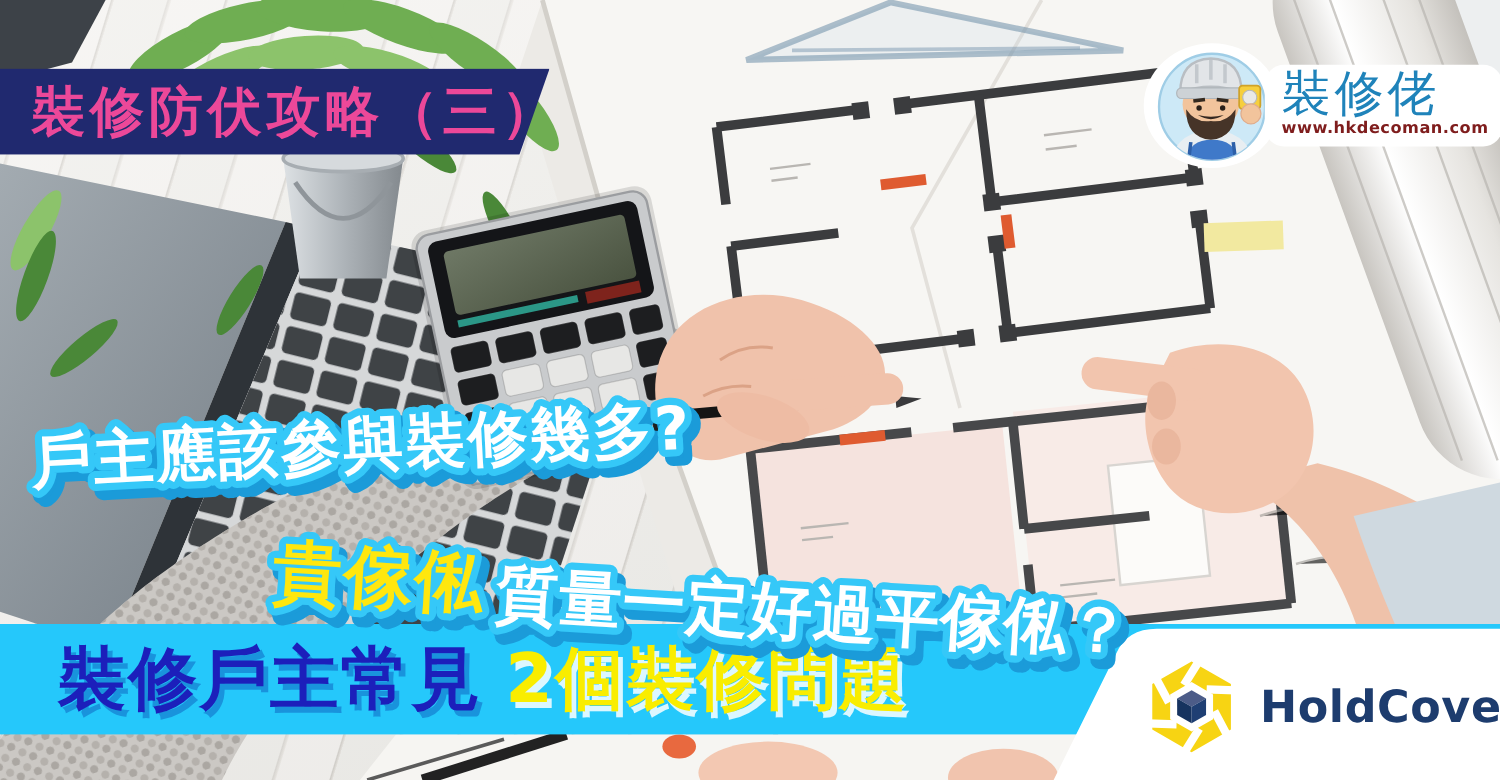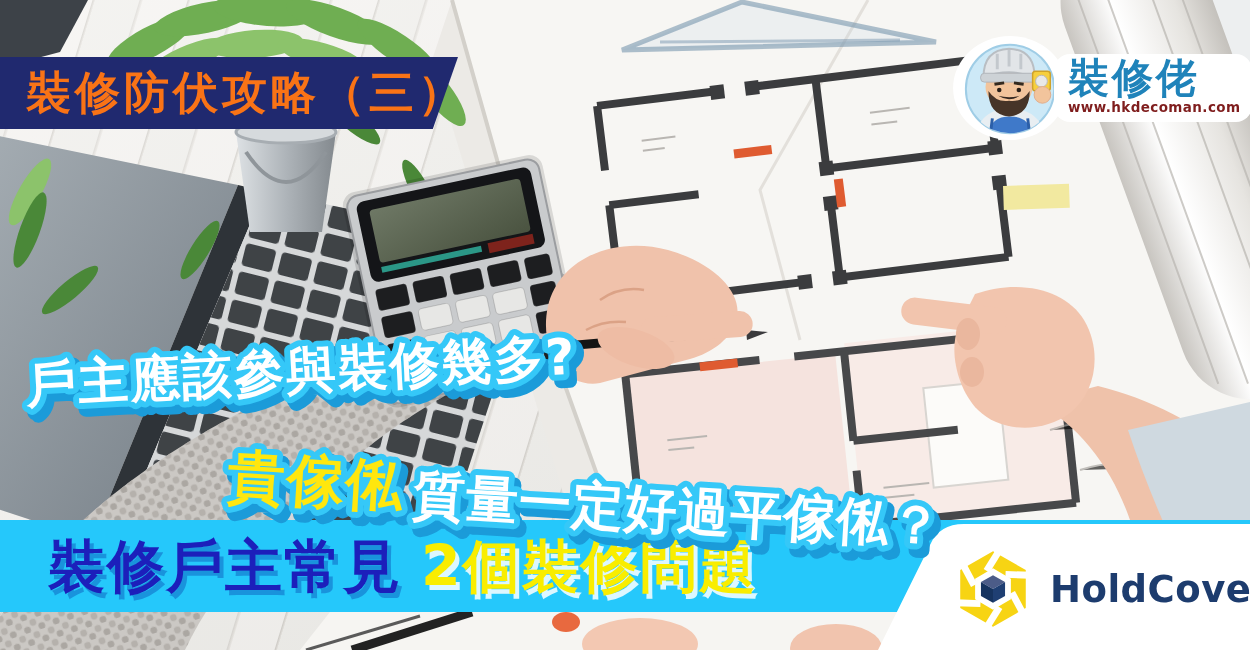--- a/index.html
+++ b/index.html
@@ -18,27 +18,27 @@
         #eeede9 0px,#eeede9 42px,#d8d5d0 43px,#e7e4df 45px,
         #f3f1ee 46px,#f3f1ee 88px,#cfccc6 89px,#e9e6e1 91px);
   }
   .photo-svg{position:absolute;left:0;top:0;}
   
   .top-banner{
     position:absolute;left:0;top:57px;width:458px;height:72px;
     background:#20296f;
     clip-path:polygon(0 0,100% 0,94.5% 100%,0 100%);
     display:flex;align-items:center;padding-left:26px;
-    color:#f97316;font-size:45px;font-weight:800;letter-spacing:4px;
+    color:#ec4899;font-size:45px;font-weight:800;letter-spacing:4px;
     white-space:nowrap;z-index:40;
   }
   
   .brand-badge{position:absolute;left:950px;top:34px;display:flex;align-items:center;z-index:40;}
   .brand-text{background:#ffffff;border-radius:16px;padding:4px 12px 7px 14px;margin-left:-20px;}
-  .brand-name{font-size:41px;font-weight:700;color:#1f83ba;letter-spacing:3px;line-height:1.02;white-space:nowrap;}
+  .brand-name{font-size:41px;font-weight:400;color:#1f83ba;letter-spacing:3px;line-height:1.02;white-space:nowrap;}
   .brand-url{font-size:13.5px;font-weight:700;color:#7f1d1d;letter-spacing:.4px;margin-top:-1px;white-space:nowrap;}
   
   .hl{position:absolute;overflow:visible;z-index:35;}
   .h1{left:14px;top:328px;transform:rotate(-3deg);transform-origin:0 50%;}
   .h2{left:198px;top:414px;transform:rotate(3.4deg);transform-origin:0 50%;}
   .hl text{font-family:"DejaVu Sans","Liberation Sans",sans-serif;font-weight:900;stroke-linejoin:round;}
   .hl-shadow{fill:#1b9bd9;stroke:#1b9bd9;stroke-width:14px;paint-order:stroke;}
   .hl-front{stroke:#35c8f8;stroke-width:12px;paint-order:stroke;}
   .f-white{fill:#ffffff;}
   .f-yellow{fill:#ffe70e;}

